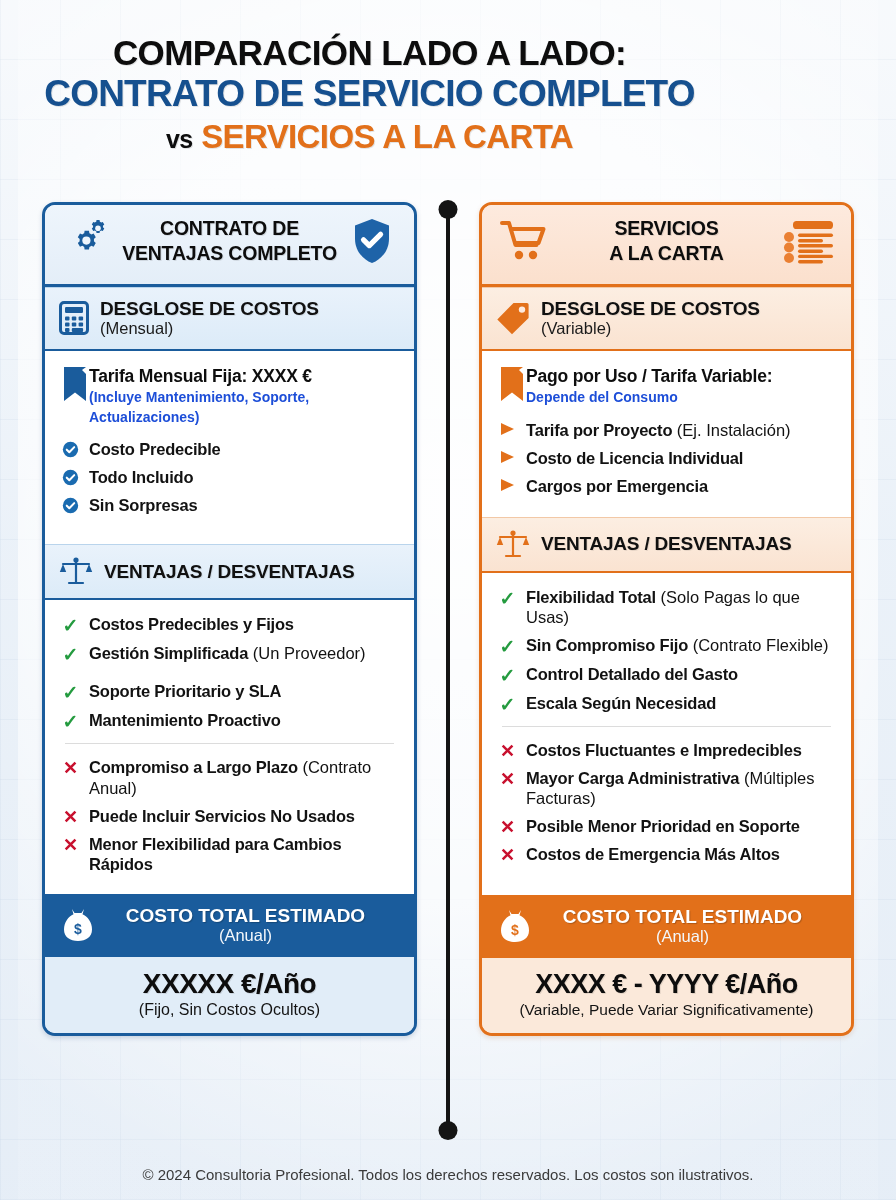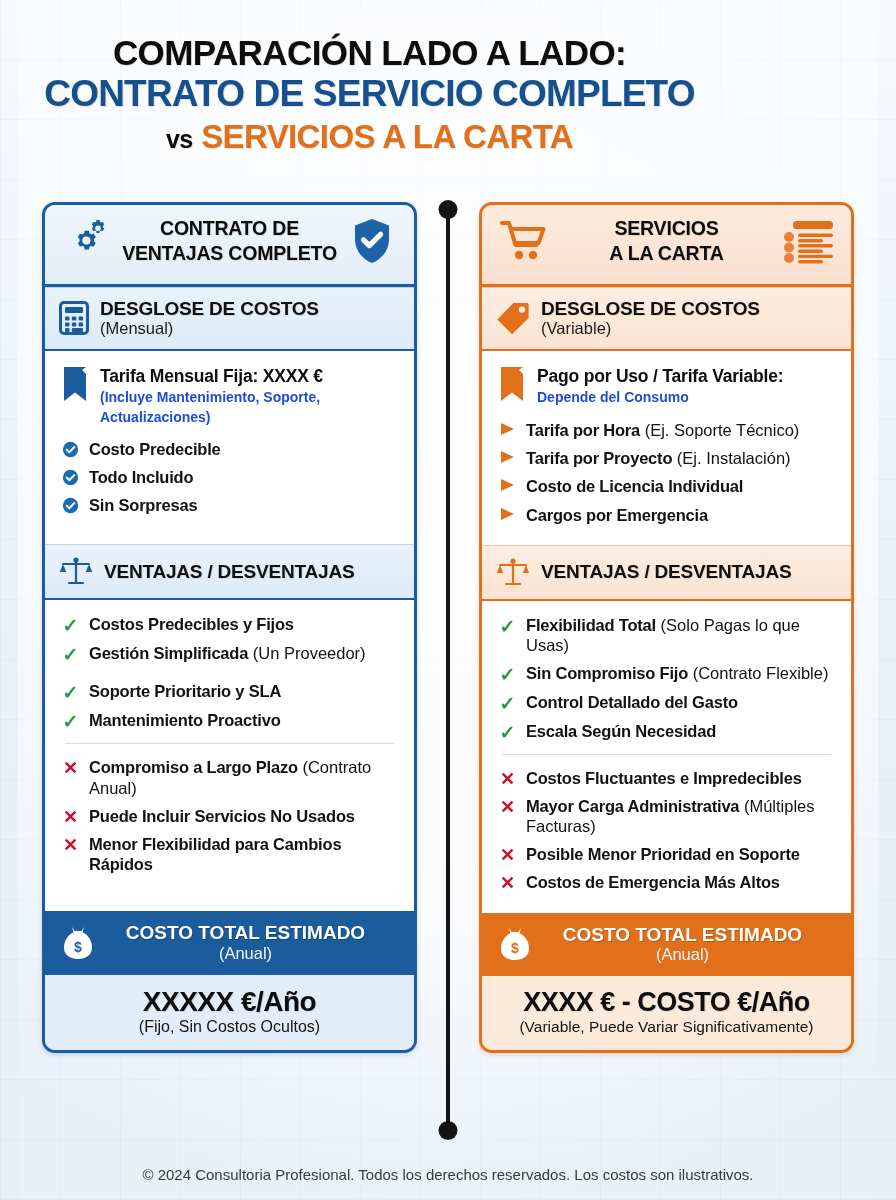--- a/index.html
+++ b/index.html
@@ -133,21 +133,20 @@
     color: #1b1b1b;
     margin-top: 1px;
   }
   .band.single .band-title { font-size: 19px; }
 
   
   .card-body { padding: 14px 16px 12px 16px; }
 
   .lead {
     display: flex;
-    gap: 11px;
     align-items: flex-start;
     margin-bottom: 13px;
   }
   .lead-text { line-height: 1.21; padding-top: 1px; }
   .lead-title {
     font-size: 17.5px;
     font-weight: 900;
     color: #0e0e0e;
     letter-spacing: -0.2px;
   }
@@ -550,28 +549,20 @@
           </span>
         </div>
 
         <ul class="bullets">
           <li>
             <span class="bullet-mark">
               <svg width="16" height="14" viewBox="0 0 16 14">
                   <path d="M1 1l13 6-13 6z" fill="#e2701a"></path>
                 </svg>
             </span>
-            <span class="bullet-txt"><b>Tarifa por Hora</b><span class="plain"> (Ej. Soporte Técnico)</span></span>
-          </li>
-          <li>
-            <span class="bullet-mark">
-              <svg width="16" height="14" viewBox="0 0 16 14">
-                  <path d="M1 1l13 6-13 6z" fill="#e2701a"></path>
-                </svg>
-            </span>
             <span class="bullet-txt"><b>Tarifa por Proyecto</b><span class="plain"> (Ej. Instalación)</span></span>
           </li>
           <li>
             <span class="bullet-mark">
               <svg width="16" height="14" viewBox="0 0 16 14">
                   <path d="M1 1l13 6-13 6z" fill="#e2701a"></path>
                 </svg>
             </span>
             <span class="bullet-txt"><b>Costo de Licencia Individual</b><span class="plain"></span></span>
           </li>
@@ -653,21 +644,21 @@
               <path d="M11 2l2.5 4h7L23 2l-1.5 5.2C26.5 9.5 31 15 31 22.5 31 30 25 34 17 34S3 30 3 22.5C3 15 7.5 9.5 12.5 7.2L11 2z" fill="#ffffff"></path>
               <text x="17" y="27" font-family="'Liberation Sans',sans-serif" font-size="14" font-weight="bold" fill="#e2701a" text-anchor="middle">$</text>
             </svg>
           </span>
           <span class="ribbon-text">
             <span class="ribbon-title">COSTO TOTAL ESTIMADO</span><br>
             <span class="ribbon-sub">(Anual)</span>
           </span>
         </div>
         <div class="total-value">
-          <div class="total-amount">XXXX € - COSTO €/Año</div>
+          <div class="total-amount">XXXX € - YYYY €/Año</div>
           <div class="total-note">(Variable, Puede Variar Significativamente)</div>
         </div>
       </div>
 
     </div>
   </div>
 
   <div class="divider">
     <div class="divider-line"></div>
     <div class="divider-dot top"></div>

